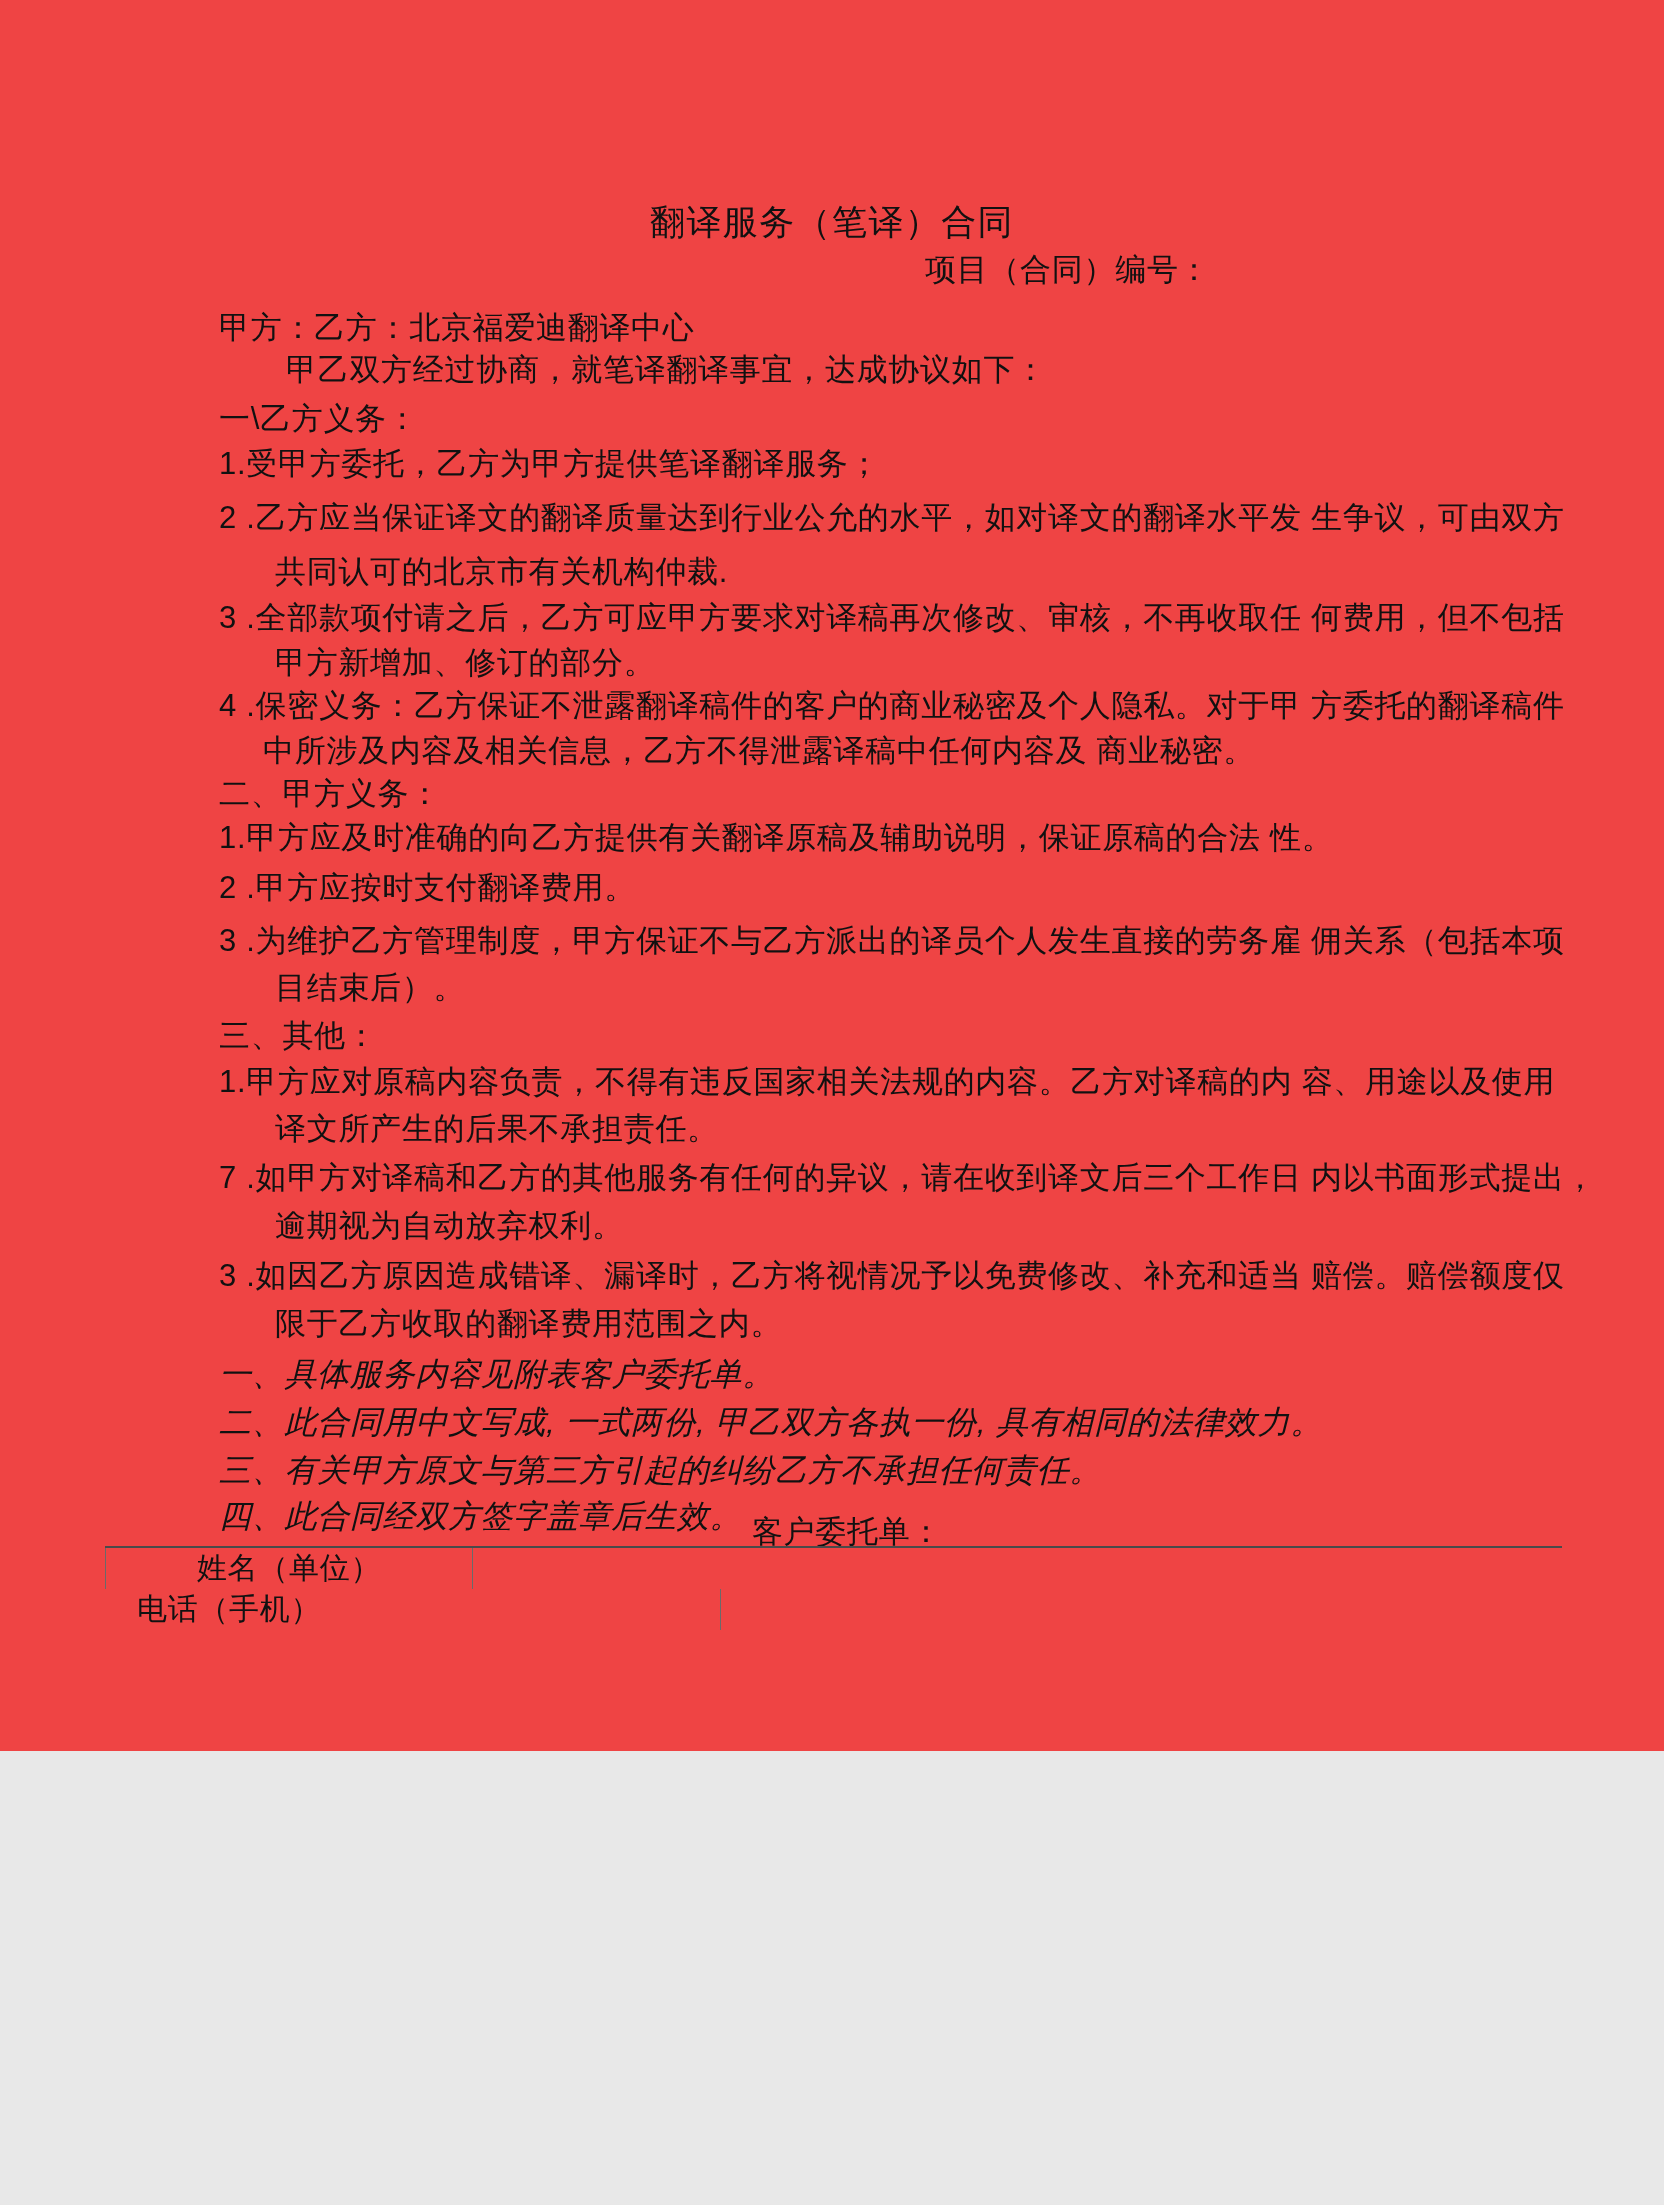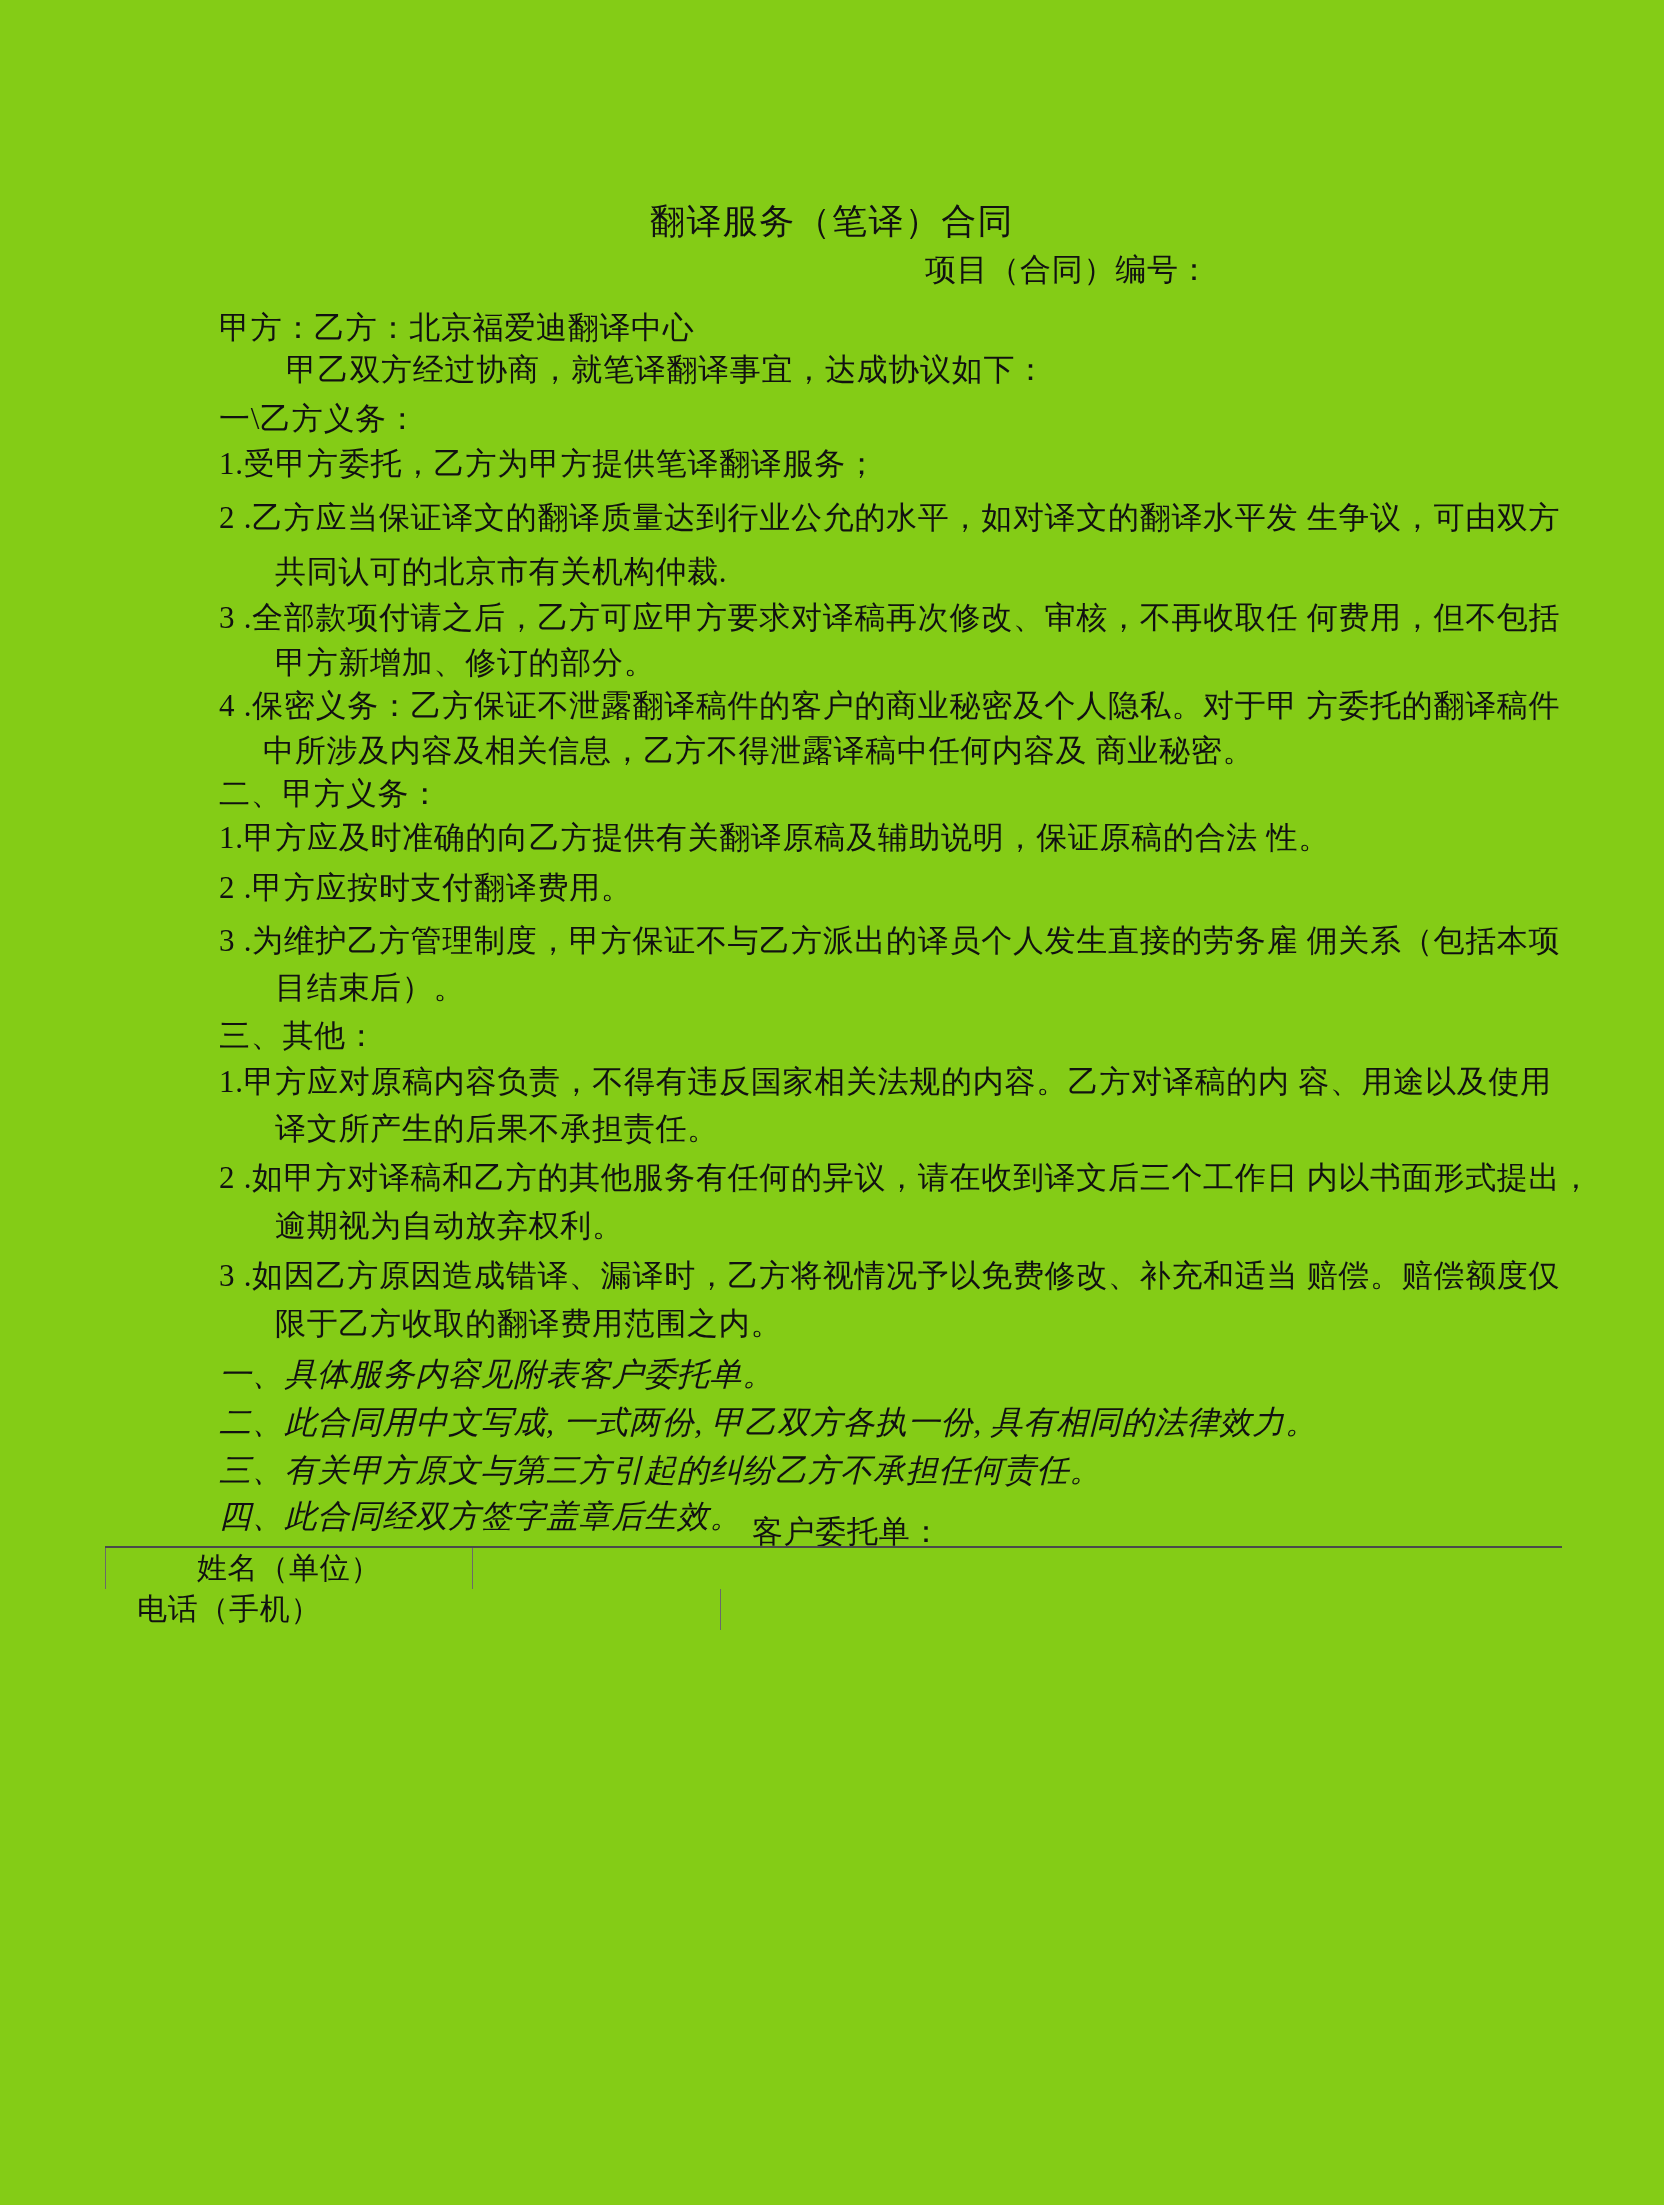--- a/index.html
+++ b/index.html
@@ -1,21 +1,21 @@
 <!DOCTYPE html>
 <html style="font-size:11.3px"><head>
 <meta charset="utf-8">
 <style>
   html,body{margin:0;padding:0;background:#e8e8e8;}
   .page{
     position:relative;
     width:1664px;
-    height:2205px;
-    background:#84cc16;
-    font-family:Liberation Serif, serif;
+    height:1751px;
+    background:#ef4444;
+    font-family:Liberation Sans, sans-serif;
     color:#111111;
     overflow:hidden;
   }
   .ln{
     position:absolute;
     font-size:31px;
     line-height:1.25;
     white-space:pre;
     letter-spacing:0.7px;
   }
@@ -78,21 +78,21 @@
 
   <div class="ln" style="top:775px;left:219px;">二、甲方义务：</div>
   <div class="ln" style="top:819px;left:219px;">1.甲方应及时准确的向乙方提供有关翻译原稿及辅助说明，保证原稿的合法 性。</div>
   <div class="ln" style="top:869px;left:219px;">2 .甲方应按时支付翻译费用。</div>
   <div class="ln" style="top:922px;left:219px;">3 .为维护乙方管理制度，甲方保证不与乙方派出的译员个人发生直接的劳务雇 佣关系（包括本项</div>
   <div class="ln" style="top:969px;left:275px;">目结束后）。</div>
 
   <div class="ln" style="top:1017px;left:219px;">三、其他：</div>
   <div class="ln" style="top:1063px;left:219px;">1.甲方应对原稿内容负责，不得有违反国家相关法规的内容。乙方对译稿的内 容、用途以及使用</div>
   <div class="ln" style="top:1110px;left:275px;">译文所产生的后果不承担责任。</div>
-  <div class="ln" style="top:1159px;left:219px;">2 .如甲方对译稿和乙方的其他服务有任何的异议，请在收到译文后三个工作日 内以书面形式提出，</div>
+  <div class="ln" style="top:1159px;left:219px;">7 .如甲方对译稿和乙方的其他服务有任何的异议，请在收到译文后三个工作日 内以书面形式提出，</div>
   <div class="ln" style="top:1207px;left:275px;">逾期视为自动放弃权利。</div>
   <div class="ln" style="top:1257px;left:219px;">3 .如因乙方原因造成错译、漏译时，乙方将视情况予以免费修改、补充和适当 赔偿。赔偿额度仅</div>
   <div class="ln" style="top:1305px;left:275px;">限于乙方收取的翻译费用范围之内。</div>
 
   <div class="ln it" style="top:1354px;left:219px;">一、具体服务内容见附表客户委托单。</div>
   <div class="ln it" style="top:1402px;left:219px;">二、此合同用中文写成, 一式两份, 甲乙双方各执一份, 具有相同的法律效力。</div>
   <div class="ln it" style="top:1450px;left:219px;">三、有关甲方原文与第三方引起的纠纷乙方不承担任何责任。</div>
   <div class="ln it" style="top:1496px;left:219px;">四、此合同经双方签字盖章后生效。</div>
 
   <div class="ln ctr" style="top:1513px;padding-left:15px;">客户委托单：</div>

